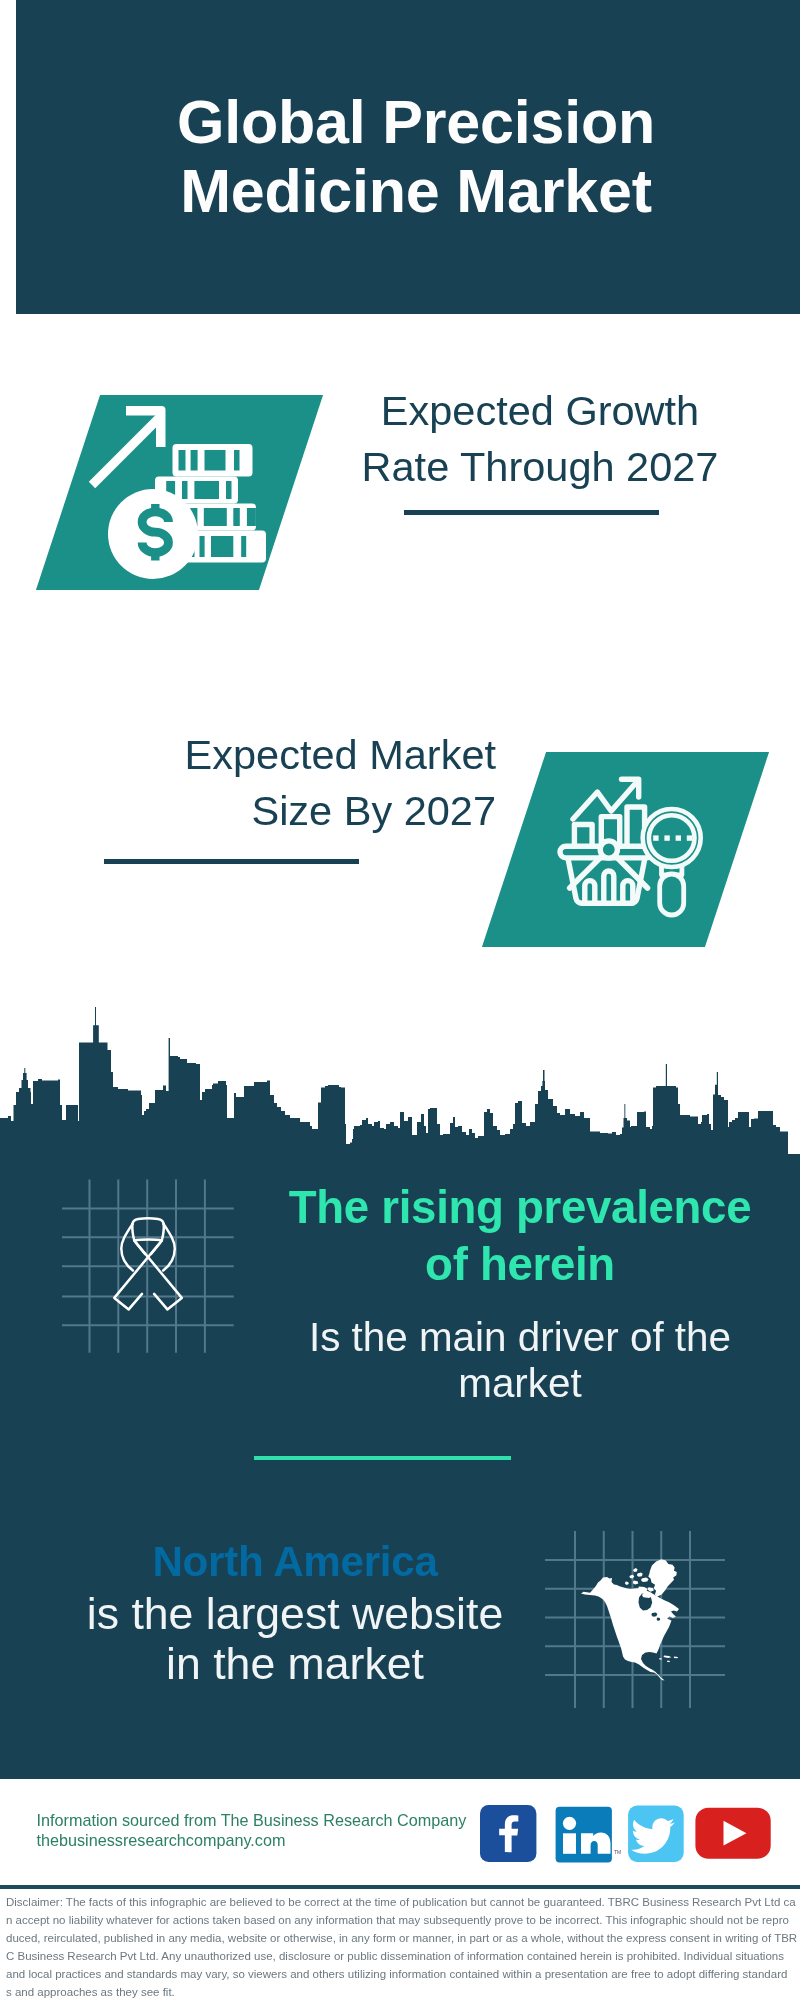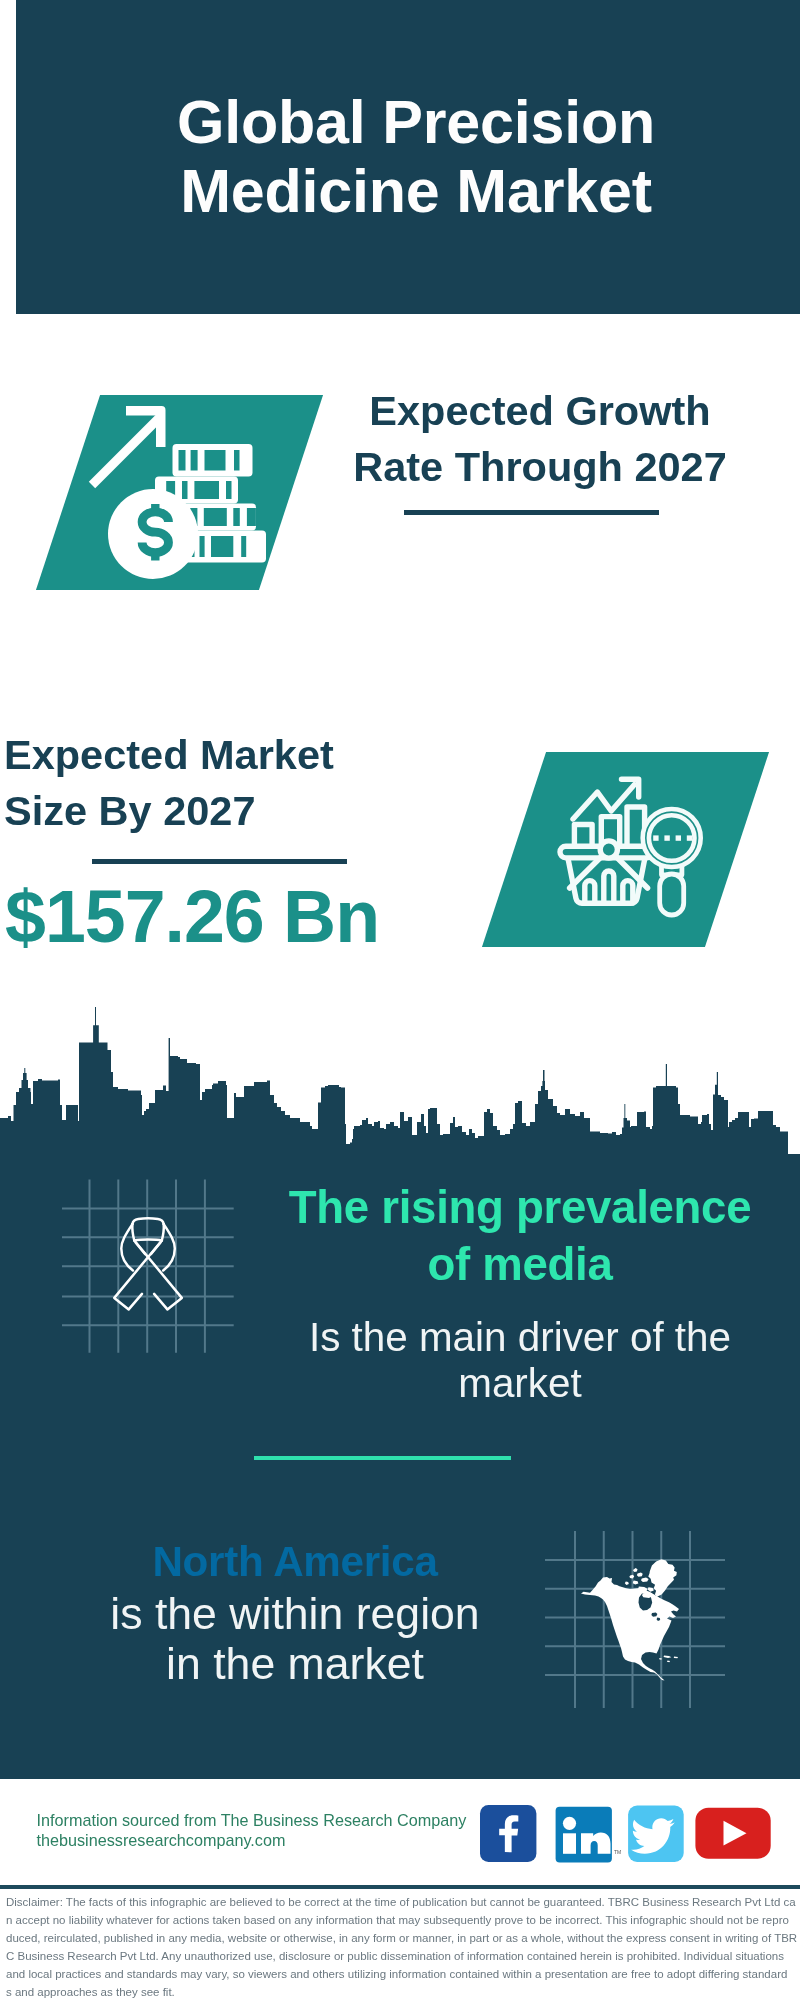--- a/index.html
+++ b/index.html
@@ -9,26 +9,26 @@
   
   .hdr{position:absolute;left:16px;top:0;width:800px;height:314px;background:#184154;}
   .hdr .t{position:absolute;left:0;top:88px;width:800px;text-align:center;color:#fdfdfd;
     font-size:61px;font-weight:bold;line-height:69px;letter-spacing:-0.2px;white-space:pre-line;}
 
   
   .para{position:absolute;background:#1b9089;transform:skewX(-18.2deg);}
   .ico{position:absolute;overflow:visible;}
   .stat1-icon{left:68px;top:395px;width:223px;height:195px;}
   .stat1-txt{position:absolute;left:300px;top:383px;width:480px;text-align:center;}
-  .stat-label{color:#184154;font-size:41.5px;font-weight:bold;line-height:56px;white-space:pre-line;letter-spacing:0px;}
+  .stat-label{color:#184154;font-size:41.5px;font-weight:normal;line-height:56px;white-space:pre-line;letter-spacing:0px;}
   .rule{height:4.5px;background:#184154;margin:15px auto 0 auto;width:255px;position:relative;left:-9px;}
   .stat-val{font-weight:bold;color:#1b9089;letter-spacing:-1px;font-size:93px;line-height:96px;margin-top:34px;position:relative;left:-13px;}
 
   .stat2-icon{left:514px;top:752px;width:223px;height:195px;}
-  .stat2-txt{position:absolute;left:4px;top:727px;width:480px;text-align:left;}
+  .stat2-txt{position:absolute;left:16px;top:727px;width:480px;text-align:right;}
   .stat2-txt .rule{left:-25px;margin-top:20px;}
   .stat2-txt .stat-val{font-size:73.5px;line-height:74px;margin-top:16px;left:1px;}
 
   
   .sky{position:absolute;}
   .dark{position:absolute;left:0;top:1154px;width:800px;height:625px;background:#184154;}
   .drv-txt{position:absolute;left:260px;top:1179px;width:520px;text-align:center;}
   .hl{color:#2ee6ae;font-size:45.6px;font-weight:bold;line-height:57.3px;white-space:pre-line;letter-spacing:-0.3px;}
   .sub{color:#f0f4f5;font-size:40.4px;line-height:46.5px;white-space:pre-line;margin-top:20px;}
   .divider{position:absolute;left:254px;top:1456px;width:257px;height:4px;background:#2fe0ad;}
@@ -133,21 +133,20 @@
         <rect x="109.4" y="70.4" width="5.4" height="5.4"></rect>
         <rect x="120.6" y="70.4" width="5.4" height="5.4"></rect>
         <rect x="131.8" y="70.4" width="5.4" height="5.4"></rect>
       </g>
     </g>
   </svg>
   <div class="stat2-txt">
     <div class="stat-label">Expected Market
 Size By 2027</div>
     <div class="rule"></div>
-    <div class="stat-val">$157.26 Bn</div>
   </div>
 
   <div class="dark"></div>
   <svg class="sky" viewBox="0 990 800 170" width="800" height="170" style="left:0;top:990px;position:absolute">
     <path fill="#184154" d="M 0 1165 L 0 1118 L 8 1118 L 8 1116 L 11 1116 L 11 1121 L 13.5 1121 L 13.5 1105 L 16 1105 L 16 1092 L 19 1092 L 19 1088 L 21.5 1088 L 21.5 1080 L 23 1080 L 23 1073 L 24.3 1073 L 24.3 1068 L 25.3 1068 L 25.3 1073 L 26.6 1073 L 26.6 1080 L 28 1080 L 28 1088 L 30.5 1088 L 30.5 1092 L 31 1092 L 31 1104 L 33 1104 L 33 1081 L 38 1081 L 38 1079 L 42 1079 L 42 1080.5 L 58 1080.5 L 58 1079.5 L 60 1079.5 L 60 1105 L 62 1105 L 62 1120 L 66 1120 L 66 1105 L 78 1105 L 78 1121 L 79 1121 L 79 1042.6 L 93 1042.6 L 93 1042.6 L 93.1 1042.6 L 93.1 1025.3 L 95 1025.3 L 95 1025.3 L 95 1025.3 L 95 1007 L 96 1007 L 96 1007 L 96 1007 L 96 1025.3 L 98.8 1025.3 L 98.8 1025.3 L 98.8 1025.3 L 98.8 1042.6 L 107.5 1042.6 L 107.5 1042.6 L 107.5 1042.6 L 107.5 1050 L 111 1050 L 111 1050 L 111 1050 L 111 1072 L 113 1072 L 113 1087 L 118 1087 L 118 1089 L 128 1089 L 128 1090.5 L 141 1090.5 L 141 1095 L 142 1095 L 142 1115 L 144 1115 L 144 1111 L 146 1111 L 146 1109 L 149 1109 L 149 1103 L 155 1103 L 155 1090 L 163 1090 L 163 1085.5 L 166 1085.5 L 166 1091 L 168.6 1091 L 168.6 1038 L 170 1038 L 170 1056 L 178 1056 L 178 1057 L 180 1057 L 180 1059 L 187 1059 L 187 1063 L 196 1063 L 196 1064 L 200 1064 L 200 1100 L 202 1100 L 202 1092 L 205 1092 L 205 1089 L 212 1089 L 212 1085 L 213 1085 L 213 1083.5 L 218 1083.5 L 218 1081 L 226 1081 L 226 1085 L 227 1085 L 227 1118 L 234 1118 L 234 1093 L 236 1093 L 236 1097 L 244 1097 L 244 1086 L 254 1086 L 254 1082 L 267 1082 L 267 1080.5 L 270 1080.5 L 270 1095 L 274 1095 L 274 1103 L 277 1103 L 277 1107 L 281 1107 L 281 1111 L 285 1111 L 285 1115 L 290 1115 L 290 1118 L 300 1118 L 300 1122 L 310 1122 L 310 1126 L 312 1126 L 312 1129 L 318 1129 L 318 1102.5 L 321 1102.5 L 321 1087.5 L 325 1087.5 L 325 1086 L 328 1086 L 328 1085 L 339 1085 L 339 1087 L 341 1087 L 341 1087.5 L 345 1087.5 L 345 1124 L 346 1124 L 346 1144 L 350 1144 L 350 1142.5 L 352 1142.5 L 352 1139 L 353 1139 L 353 1129 L 354 1129 L 354 1126 L 360 1126 L 360 1125 L 362 1125 L 362 1120 L 366 1120 L 366 1118 L 368 1118 L 368 1124 L 372 1124 L 372 1126 L 374 1126 L 374 1122 L 378 1122 L 378 1121 L 380 1121 L 380 1128 L 384 1128 L 384 1129 L 386 1129 L 386 1124 L 390 1124 L 390 1122 L 394 1122 L 394 1126 L 398 1126 L 398 1128 L 400 1128 L 400 1112 L 404 1112 L 404 1121 L 408 1121 L 408 1117 L 412 1117 L 412 1135 L 417 1135 L 417 1122 L 421 1122 L 421 1114 L 424 1114 L 424 1126 L 426 1126 L 426 1133 L 428 1133 L 428 1109 L 430 1109 L 430 1108 L 437 1108 L 437 1124 L 440 1124 L 440 1135 L 443 1135 L 443 1134 L 450 1134 L 450 1123 L 453 1123 L 453 1117 L 455 1117 L 455 1127 L 458 1127 L 458 1126 L 462 1126 L 462 1132 L 466 1132 L 466 1135 L 469 1135 L 469 1129 L 472 1129 L 472 1133 L 475 1133 L 475 1138 L 478 1138 L 478 1136 L 484 1136 L 484 1112 L 487 1112 L 487 1109 L 490 1109 L 490 1113 L 493 1113 L 493 1126 L 497 1126 L 497 1130 L 500 1130 L 500 1135 L 505 1135 L 505 1134 L 510 1134 L 510 1129 L 513 1129 L 513 1124 L 515 1124 L 515 1103 L 518 1103 L 518 1101 L 522 1101 L 522 1123 L 526 1123 L 526 1126 L 530 1126 L 530 1122 L 535 1122 L 535 1104 L 538 1104 L 538 1091 L 541 1091 L 541 1086 L 542.4 1086 L 542.4 1081 L 543 1081 L 543 1070 L 544 1070 L 544 1070 L 544.5 1070 L 544.5 1081 L 545 1081 L 545 1090 L 548 1090 L 548 1099 L 553 1099 L 553 1106 L 557 1106 L 557 1113 L 560 1113 L 560 1115 L 565 1115 L 565 1109 L 570 1109 L 570 1114 L 575 1114 L 575 1116 L 580 1116 L 580 1112 L 584 1112 L 584 1118 L 590 1118 L 590 1131.5 L 600 1131.5 L 600 1133 L 608 1133 L 608 1133.6 L 612 1133.6 L 612 1132 L 616 1132 L 616 1135 L 620 1135 L 620 1134 L 622 1134 L 622 1127.4 L 623.5 1127.4 L 623.5 1118 L 624.4 1118 L 624.4 1104 L 625.3 1104 L 625.3 1118 L 627 1118 L 627 1120.5 L 630 1120.5 L 630 1127 L 631 1127 L 631 1126 L 637 1126 L 637 1112 L 644 1112 L 644 1111.6 L 646 1111.6 L 646 1127 L 650 1127 L 650 1129 L 652 1129 L 652 1126 L 653 1126 L 653 1087.5 L 656 1087.5 L 656 1086 L 665.8 1086 L 665.8 1064 L 667 1064 L 667 1086 L 676 1086 L 676 1087.5 L 678 1087.5 L 678 1104 L 680 1104 L 680 1115 L 690 1115 L 690 1116.4 L 698 1116.4 L 698 1124 L 701 1124 L 701 1122 L 702 1122 L 702 1115 L 707 1115 L 707 1114 L 709 1114 L 709 1124 L 711 1124 L 711 1130 L 713 1130 L 713 1094.4 L 715 1094.4 L 715 1084.8 L 716.8 1084.8 L 716.8 1072 L 718 1072 L 718 1095 L 721 1095 L 721 1097 L 724 1097 L 724 1100 L 728 1100 L 728 1127 L 729 1127 L 729 1122 L 732 1122 L 732 1120 L 735 1120 L 735 1118 L 738 1118 L 738 1112 L 749 1112 L 749 1127 L 751 1127 L 751 1119 L 754 1119 L 754 1118.5 L 758 1118.5 L 758 1111 L 773 1111 L 773 1125 L 776 1125 L 776 1127 L 780 1127 L 780 1131.5 L 788 1131.5 L 788 1155 L 800 1155 L 800 1155 L 800 1165 Z"></path>
   </svg>
 
   <svg class="ico" style="left:55px;top:1170px" width="190" height="190" viewBox="0 0 190 190">
     <g stroke="#52788a" stroke-width="2">
       <path d="M34.5 9.6 V182.7 M63.3 9.6 V182.7 M92.2 9.6 V182.7 M121 9.6 V182.7 M149.9 9.6 V182.7"></path>
@@ -167,21 +166,21 @@
 
       <path d="M48.5 20.5 L39.1 32.0"></path>
 
       <path d="M49.8 18.5 L2.3 75.9 L16.7 87.4 L30.0 71.9"></path>
 
       <path d="M22.3 18.5 L69.8 75.9 L55.4 87.4 L42.1 71.9"></path>
     </g>
   </svg>
   <div class="drv-txt">
     <div class="hl">The rising prevalence
-of media</div>
+of herein</div>
     <div class="sub">Is the main driver of the
 market</div>
   </div>
   <div class="divider"></div>
 
   <svg class="ico" style="left:545px;top:1528px" width="190" height="180" viewBox="0 0 190 180">
     <g stroke="#52788a" stroke-width="2">
       <path d="M30 3 V180 M58.75 3 V180 M87.5 3 V180 M116.25 3 V180 M145 3 V180"></path>
       <path d="M0 32 H180 M0 60.75 H180 M0 89.5 H180 M0 118.25 H180 M0 147 H180"></path>
     </g>
@@ -231,21 +230,21 @@
       <g fill="#ffffff">
         <path d="M119.0 127.5 l5.0 0.6 l2.4 1.1 l-3.4 0.8 l-4.4 -1.0 z"></path>
         <path d="M129.0 128.5 l4.0 0.4 l-0.6 1.4 l-3.6 -0.4 z"></path>
         <path d="M122.5 132.5 l2.6 0.4 l-0.8 1.4 l-2.4 -0.6 z"></path>
         <path d="M114.5 130.0 l2.4 0.4 l-0.6 1.3 l-2.2 -0.5 z"></path>
       </g>
     </g>
   </svg>
   <div class="reg-txt">
     <div class="reg-hl">North America</div>
-    <div class="reg-sub">is the within region
+    <div class="reg-sub">is the largest website
 in the market</div>
   </div>
 
   <div class="foot"></div>
   <div class="src">Information sourced from The Business Research Company
 thebusinessresearchcompany.com</div>
   <svg class="ico" style="left:478px;top:1803px" width="300" height="62" viewBox="0 0 300 62">
     <g>
       <rect x="2" y="2" width="56.4" height="57" rx="8.5" fill="#1b4f9c"></rect>
       <path fill="#ffffff" d="M33.6 49.2 V32.4 h5.7 l0.85 -6.6 h-6.55 v-4.2

